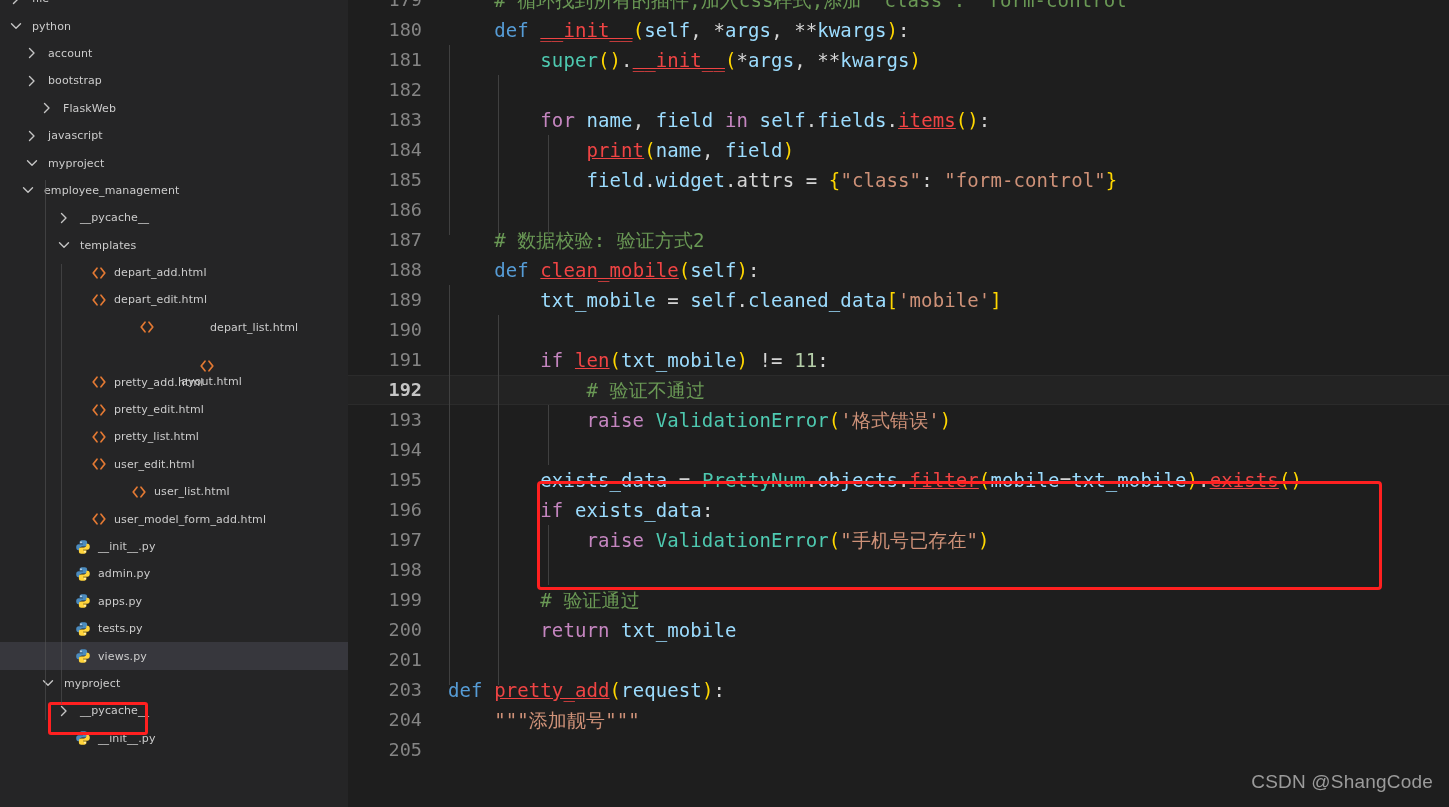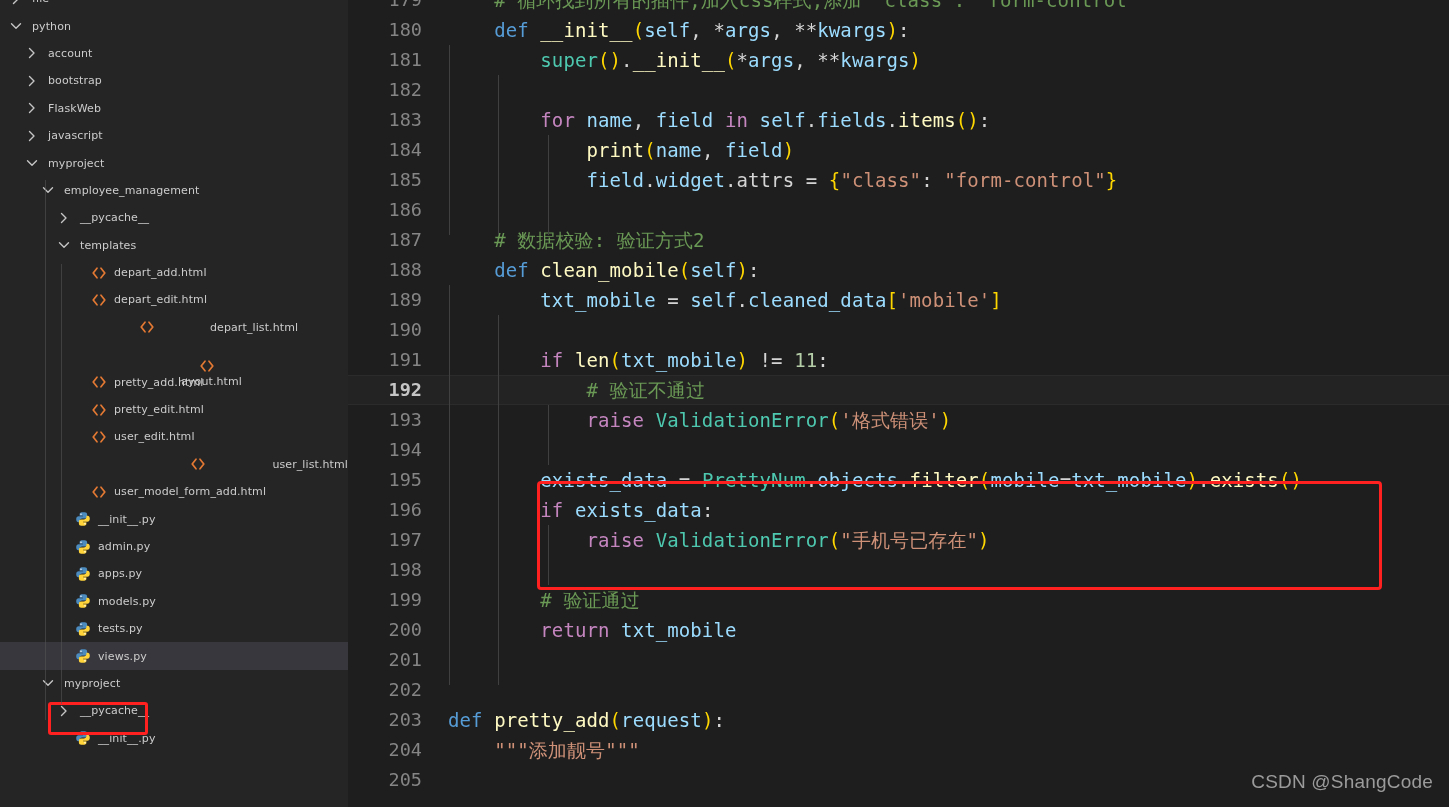--- a/index.html
+++ b/index.html
@@ -117,21 +117,21 @@
   .ig {
     position: absolute;
     width: 1px;
     background: #404040;
   }
 
   
   .c-com  { color: #6a9955; }
   .c-kw   { color: #569cd6; }
   .c-ctl  { color: #c586c0; }
-  .c-fn   { color: #fef9c3; }
+  .c-fn   { color: #ef4444; text-decoration: underline; }
   .c-var  { color: #9cdcfe; }
   .c-cls  { color: #4ec9b0; }
   .c-str  { color: #ce9178; }
   .c-num  { color: #b5cea8; }
   .c-p1   { color: #ffd700; }
   .c-plain{ color: #d4d4d4; }
 
   
   #code-annot {
     position: absolute;
@@ -185,45 +185,45 @@
           <span class="label folder" style="margin-left: 6px;">account</span>
         </div>
         <div class="row" style="padding-left: 24px;">
           <span class="twisty">
             <svg viewBox="0 0 16 16">
               <path d="M5.5 3.5 L10 8 L5.5 12.5" fill="none" stroke="#c5c5c5" stroke-width="1.4" stroke-linecap="round" stroke-linejoin="round"></path>
             </svg>
           </span>
           <span class="label folder" style="margin-left: 6px;">bootstrap</span>
         </div>
+        <div class="row" style="padding-left: 39px;">
+          <span class="twisty">
+            <svg viewBox="0 0 16 16">
+              <path d="M5.5 3.5 L10 8 L5.5 12.5" fill="none" stroke="#c5c5c5" stroke-width="1.4" stroke-linecap="round" stroke-linejoin="round"></path>
+            </svg>
+          </span>
+          <span class="label folder" style="margin-left: 6px;">FlaskWeb</span>
+        </div>
         <div class="row" style="padding-left: 24px;">
           <span class="twisty">
             <svg viewBox="0 0 16 16">
               <path d="M5.5 3.5 L10 8 L5.5 12.5" fill="none" stroke="#c5c5c5" stroke-width="1.4" stroke-linecap="round" stroke-linejoin="round"></path>
             </svg>
           </span>
-          <span class="label folder" style="margin-left: 6px;">FlaskWeb</span>
+          <span class="label folder" style="margin-left: 6px;">javascript</span>
         </div>
         <div class="row" style="padding-left: 24px;">
           <span class="twisty">
             <svg viewBox="0 0 16 16">
-              <path d="M5.5 3.5 L10 8 L5.5 12.5" fill="none" stroke="#c5c5c5" stroke-width="1.4" stroke-linecap="round" stroke-linejoin="round"></path>
-            </svg>
-          </span>
-          <span class="label folder" style="margin-left: 6px;">javascript</span>
-        </div>
-        <div class="row" style="padding-left: 24px;">
-          <span class="twisty">
-            <svg viewBox="0 0 16 16">
               <path d="M3.5 5.8 L8 10.3 L12.5 5.8" fill="none" stroke="#c5c5c5" stroke-width="1.4" stroke-linecap="round" stroke-linejoin="round"></path>
             </svg>
           </span>
           <span class="label folder" style="margin-left: 6px;">myproject</span>
         </div>
-        <div class="row" style="padding-left: 40px; text-align: center;">
+        <div class="row" style="padding-left: 20px; text-align: center;">
           <span class="twisty">
             <svg viewBox="0 0 16 16">
               <path d="M3.5 5.8 L8 10.3 L12.5 5.8" fill="none" stroke="#c5c5c5" stroke-width="1.4" stroke-linecap="round" stroke-linejoin="round"></path>
             </svg>
           </span>
           <span class="label folder" style="margin-left: 6px;">employee_management</span>
         </div>
         <div class="row" style="padding-left: 56px;">
           <span class="twisty">
             <svg viewBox="0 0 16 16">
@@ -301,23 +301,33 @@
           <span class="label file">pretty_edit.html</span>
         </div>
         <div class="row" style="padding-left: 72px;">
           <span class="twisty"></span>
           <span class="ficon">
             <svg width="16" height="16" viewBox="0 0 16 16">
               <path d="M6.0 3.2 L2.2 8.0 L6.0 12.8" fill="none" stroke="#e37933" stroke-width="1.7" stroke-linecap="round" stroke-linejoin="round"></path>
               <path d="M10.0 3.2 L13.8 8.0 L10.0 12.8" fill="none" stroke="#e37933" stroke-width="1.7" stroke-linecap="round" stroke-linejoin="round"></path>
             </svg>
           </span>
+          <span class="label file">pretty_list.html</span>
+        </div>
+        <div class="row" style="padding-left: 72px;">
+          <span class="twisty"></span>
+          <span class="ficon">
+            <svg width="16" height="16" viewBox="0 0 16 16">
+              <path d="M6.0 3.2 L2.2 8.0 L6.0 12.8" fill="none" stroke="#e37933" stroke-width="1.7" stroke-linecap="round" stroke-linejoin="round"></path>
+              <path d="M10.0 3.2 L13.8 8.0 L10.0 12.8" fill="none" stroke="#e37933" stroke-width="1.7" stroke-linecap="round" stroke-linejoin="round"></path>
+            </svg>
+          </span>
           <span class="label file">user_edit.html</span>
         </div>
-        <div class="row" style="padding-left: 112px; justify-content: space-between;">
+        <div class="row" style="padding-left: 112px;">
           <span class="twisty"></span>
           <span class="ficon">
             <svg width="16" height="16" viewBox="0 0 16 16">
               <path d="M6.0 3.2 L2.2 8.0 L6.0 12.8" fill="none" stroke="#e37933" stroke-width="1.7" stroke-linecap="round" stroke-linejoin="round"></path>
               <path d="M10.0 3.2 L13.8 8.0 L10.0 12.8" fill="none" stroke="#e37933" stroke-width="1.7" stroke-linecap="round" stroke-linejoin="round"></path>
             </svg>
           </span>
           <span class="label file">user_list.html</span>
         </div>
         <div class="row" style="padding-left: 72px;">
@@ -358,32 +368,20 @@
           <span class="twisty"></span>
           <span class="ficon">
             <svg width="16" height="16" viewBox="0 0 16 16">
               <path d="M7.9 1.2c-2.1 0-3.3.6-3.3 2.0v1.5h3.4v.6H3.6c-1.3 0-2.4 0.9-2.4 2.9 0 1.9.9 3.0 2.2 3.0h1.2V9.9c0-1.4 1.2-2.4 2.6-2.4h2.9c1.2 0 2.0-.8 2.0-1.9V3.2c0-1.2-1.0-2.0-2.3-2.0H7.9z" fill="#4B8BBE"></path>
               <circle cx="6.0" cy="3.2" r="0.72" fill="#ffffff"></circle>
               <path d="M8.1 14.8c2.1 0 3.3-.6 3.3-2.0v-1.5H8.0v-.6h4.4c1.3 0 2.4-.9 2.4-2.9 0-1.9-.9-3.0-2.2-3.0h-1.2v1.3c0 1.4-1.2 2.4-2.6 2.4H5.9c-1.2 0-2.0.8-2.0 1.9v2.4c0 1.2 1.0 2.0 2.3 2.0h1.9z" fill="#FFD43B"></path>
               <circle cx="10.0" cy="12.8" r="0.72" fill="#ffffff"></circle>
             </svg>
           </span>
           <span class="label file">apps.py</span>
-        </div>
-        <div class="row" style="padding-left: 56px;">
-          <span class="twisty"></span>
-          <span class="ficon">
-            <svg width="16" height="16" viewBox="0 0 16 16">
-              <path d="M7.9 1.2c-2.1 0-3.3.6-3.3 2.0v1.5h3.4v.6H3.6c-1.3 0-2.4 0.9-2.4 2.9 0 1.9.9 3.0 2.2 3.0h1.2V9.9c0-1.4 1.2-2.4 2.6-2.4h2.9c1.2 0 2.0-.8 2.0-1.9V3.2c0-1.2-1.0-2.0-2.3-2.0H7.9z" fill="#4B8BBE"></path>
-              <circle cx="6.0" cy="3.2" r="0.72" fill="#ffffff"></circle>
-              <path d="M8.1 14.8c2.1 0 3.3-.6 3.3-2.0v-1.5H8.0v-.6h4.4c1.3 0 2.4-.9 2.4-2.9 0-1.9-.9-3.0-2.2-3.0h-1.2v1.3c0 1.4-1.2 2.4-2.6 2.4H5.9c-1.2 0-2.0.8-2.0 1.9v2.4c0 1.2 1.0 2.0 2.3 2.0h1.9z" fill="#FFD43B"></path>
-              <circle cx="10.0" cy="12.8" r="0.72" fill="#ffffff"></circle>
-            </svg>
-          </span>
-          <span class="label file">models.py</span>
         </div>
         <div class="row" style="padding-left: 56px;">
           <span class="twisty"></span>
           <span class="ficon">
             <svg width="16" height="16" viewBox="0 0 16 16">
               <path d="M7.9 1.2c-2.1 0-3.3.6-3.3 2.0v1.5h3.4v.6H3.6c-1.3 0-2.4 0.9-2.4 2.9 0 1.9.9 3.0 2.2 3.0h1.2V9.9c0-1.4 1.2-2.4 2.6-2.4h2.9c1.2 0 2.0-.8 2.0-1.9V3.2c0-1.2-1.0-2.0-2.3-2.0H7.9z" fill="#4B8BBE"></path>
               <circle cx="6.0" cy="3.2" r="0.72" fill="#ffffff"></circle>
               <path d="M8.1 14.8c2.1 0 3.3-.6 3.3-2.0v-1.5H8.0v-.6h4.4c1.3 0 2.4-.9 2.4-2.9 0-1.9-.9-3.0-2.2-3.0h-1.2v1.3c0 1.4-1.2 2.4-2.6 2.4H5.9c-1.2 0-2.0.8-2.0 1.9v2.4c0 1.2 1.0 2.0 2.3 2.0h1.9z" fill="#FFD43B"></path>
               <circle cx="10.0" cy="12.8" r="0.72" fill="#ffffff"></circle>
             </svg>
@@ -454,21 +452,20 @@
         <div class="codeline current"><div class="lnum">192</div><div class="ctext"><span class="c-plain">            </span><span class="c-com"># 验证不通过</span></div></div>
         <div class="codeline"><div class="lnum">193</div><div class="ctext"><span class="c-plain">            </span><span class="c-ctl">raise</span><span class="c-plain"> </span><span class="c-cls">ValidationError</span><span class="c-p1">(</span><span class="c-str">'格式错误'</span><span class="c-p1">)</span></div></div>
         <div class="codeline"><div class="lnum">194</div><div class="ctext"></div></div>
         <div class="codeline"><div class="lnum">195</div><div class="ctext"><span class="c-plain">        </span><span class="c-var">exists_data</span><span class="c-plain"> = </span><span class="c-cls">PrettyNum</span><span class="c-plain">.</span><span class="c-var">objects</span><span class="c-plain">.</span><span class="c-fn">filter</span><span class="c-p1">(</span><span class="c-var">mobile</span><span class="c-plain">=</span><span class="c-var">txt_mobile</span><span class="c-p1">)</span><span class="c-plain">.</span><span class="c-fn">exists</span><span class="c-p1">()</span></div></div>
         <div class="codeline"><div class="lnum">196</div><div class="ctext"><span class="c-plain">        </span><span class="c-ctl">if</span><span class="c-plain"> </span><span class="c-var">exists_data</span><span class="c-plain">:</span></div></div>
         <div class="codeline"><div class="lnum">197</div><div class="ctext"><span class="c-plain">            </span><span class="c-ctl">raise</span><span class="c-plain"> </span><span class="c-cls">ValidationError</span><span class="c-p1">(</span><span class="c-str">"手机号已存在"</span><span class="c-p1">)</span></div></div>
         <div class="codeline"><div class="lnum">198</div><div class="ctext"></div></div>
         <div class="codeline"><div class="lnum">199</div><div class="ctext"><span class="c-plain">        </span><span class="c-com"># 验证通过</span></div></div>
         <div class="codeline"><div class="lnum">200</div><div class="ctext"><span class="c-plain">        </span><span class="c-ctl">return</span><span class="c-plain"> </span><span class="c-var">txt_mobile</span></div></div>
         <div class="codeline"><div class="lnum">201</div><div class="ctext"></div></div>
-        <div class="codeline"><div class="lnum">202</div><div class="ctext"></div></div>
         <div class="codeline"><div class="lnum">203</div><div class="ctext"><span class="c-kw">def</span><span class="c-plain"> </span><span class="c-fn">pretty_add</span><span class="c-p1">(</span><span class="c-var">request</span><span class="c-p1">)</span><span class="c-plain">:</span></div></div>
         <div class="codeline"><div class="lnum">204</div><div class="ctext"><span class="c-plain">    </span><span class="c-str">"""添加靓号"""</span></div></div>
         <div class="codeline"><div class="lnum">205</div><div class="ctext"></div></div>
       </div>
     <div id="code-annot"></div>
     <div id="watermark">CSDN @ShangCode</div>
   <div class="ig" style="left: 101px; top: 45px; height: 190px;"></div>
       <div class="ig" style="left: 150px; top: 75px; height: 160px;"></div>
       <div class="ig" style="left: 200px; top: 135px; height: 100px;"></div>
       <div class="ig" style="left: 101px; top: 285px; height: 400px;"></div>

